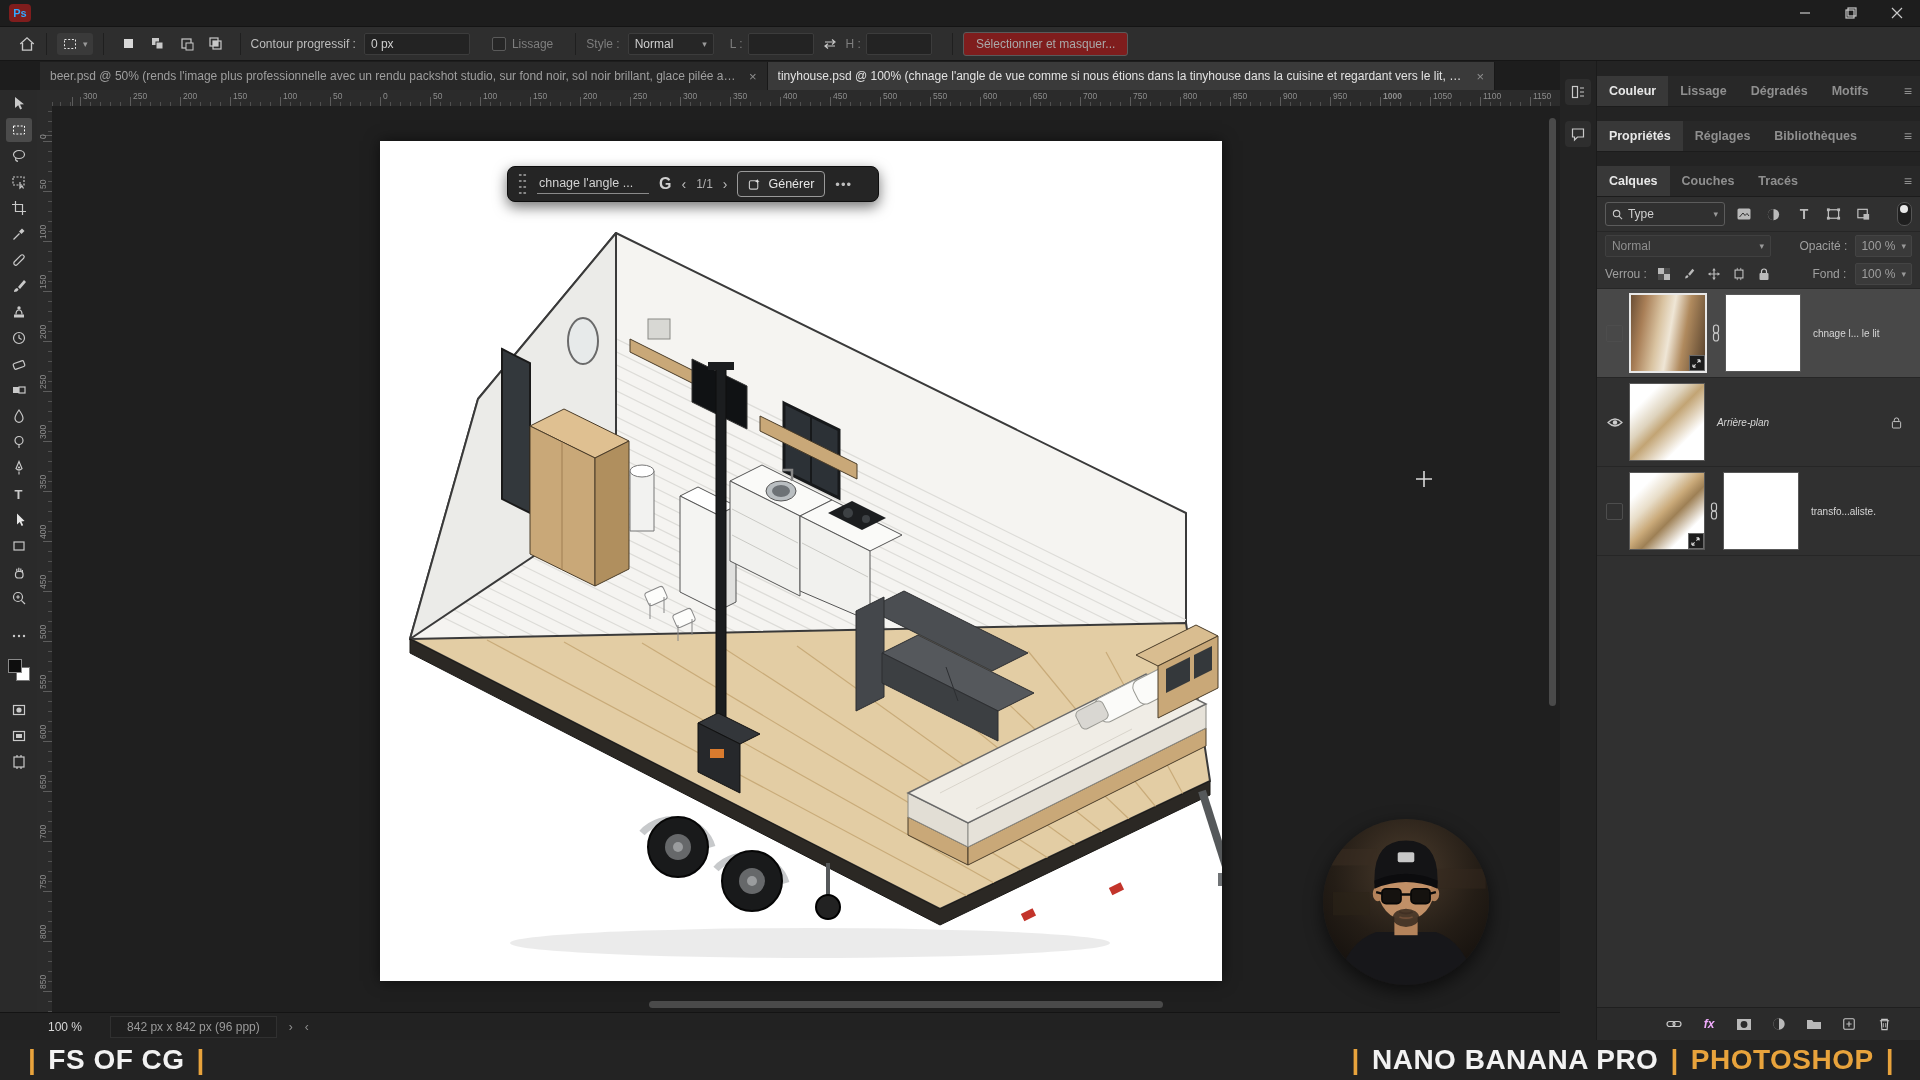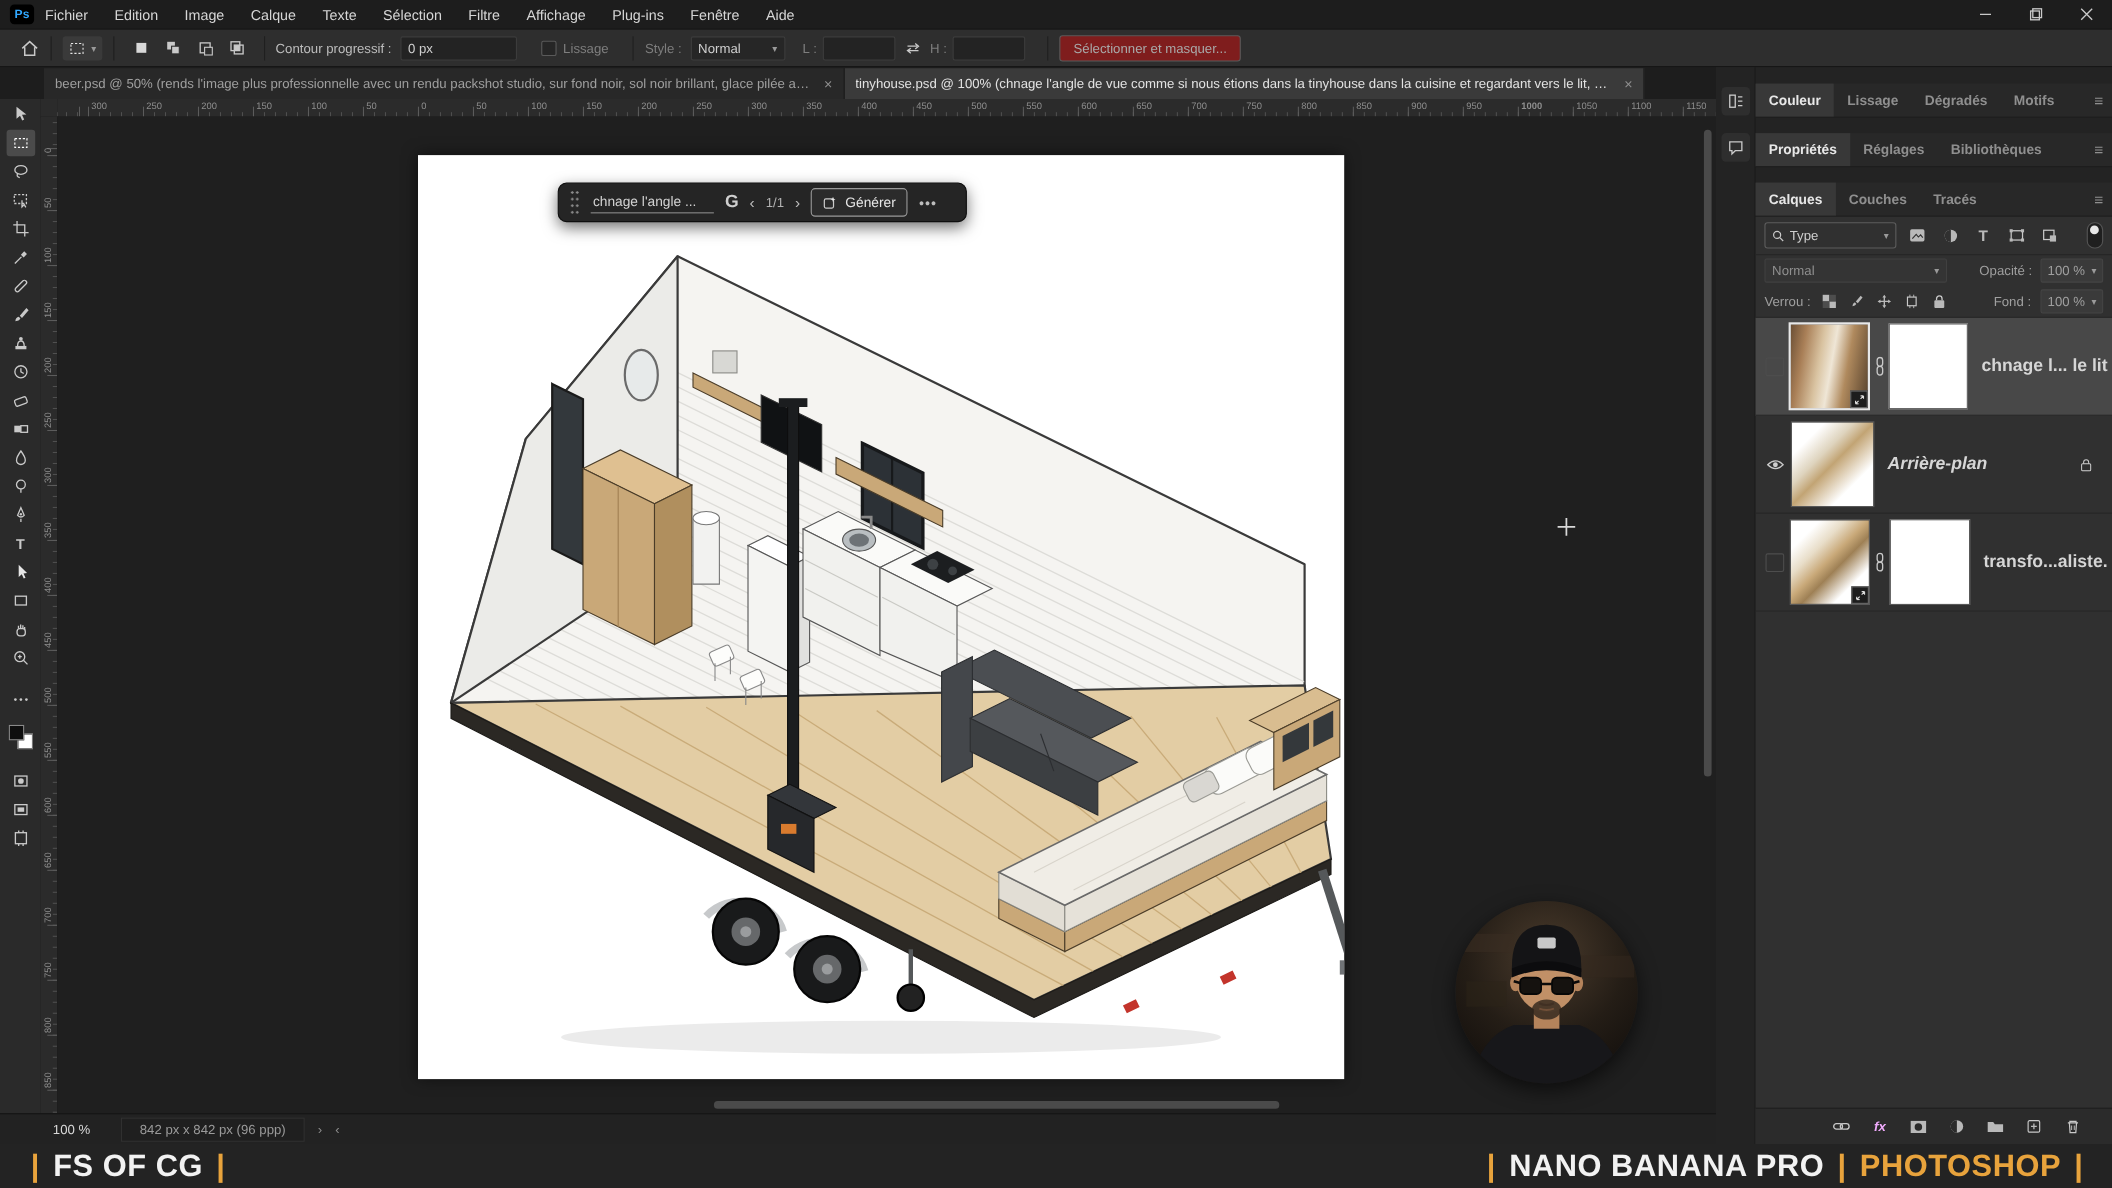--- a/index.html
+++ b/index.html
@@ -2,21 +2,21 @@
 <html><head>
 <meta charset="utf-8">
 <style>
   html,body{margin:0;padding:0;width:1920px;height:1080px;overflow:hidden;background:#1e1e1e;
     font-family:"Liberation Sans",sans-serif;color:#cfcfcf;-webkit-font-smoothing:antialiased;}
   .abs{position:absolute;}
   svg{display:block;}
   .ic{stroke:#c9c9c9;fill:none;stroke-width:1.2;}
   
   #menubar{left:0;top:0;width:1920px;height:26px;background:#1d1d1d;border-bottom:1px solid #141414;display:flex;align-items:center;}
-  #pslogo{width:22px;height:18px;margin:0 10px 0 9px;background:#000000;border-radius:4px;color:#31a8ff;
+  #pslogo{width:22px;height:18px;margin:0 10px 0 9px;background:#7f1d1d;border-radius:4px;color:#31a8ff;
     font-size:11px;font-weight:bold;display:flex;align-items:center;justify-content:center;}
   #menus{display:flex;gap:24px;font-size:13px;color:#d6d6d6;}
   .menu-item{cursor:default;}
   #winctl{margin-left:auto;display:flex;align-items:center;height:100%;}
   .wbtn{width:46px;height:100%;display:flex;align-items:center;justify-content:center;color:#cfcfcf;}
   
   #optionsbar{left:0;top:27px;width:1920px;height:33px;background:#2e2e2e;border-bottom:1px solid #161616;
     display:flex;align-items:center;font-size:12px;color:#bdbdbd;}
   .osep{width:1px;height:22px;background:#1f1f1f;margin:0 10px;}
   .obox{background:#232323;border:1px solid #3c3c3c;border-radius:2px;height:20px;display:flex;align-items:center;padding:0 6px;color:#cfcfcf;}
@@ -100,21 +100,21 @@
   .viscol{width:28px;display:flex;align-items:center;justify-content:center;}
   .visbox{width:15px;height:15px;border:1px solid #4d4d4d;border-radius:2px;}
   .lthumb{position:relative;width:74px;height:76px;border:1px solid #585858;}
   .lrow.sel .lthumb{border:2px solid #e8e8e8;}
   .t1{background:linear-gradient(100deg,#6b4f35 0%,#a97f57 18%,#d9c3a1 38%,#efe6d6 52%,#b08a5e 70%,#55402b 100%);}
   .t2{background:linear-gradient(135deg,#ffffff 18%,#e8ddc8 34%,#c9a979 48%,#9e8055 58%,#ffffff 78%);}
   .t3{background:linear-gradient(135deg,#ffffff 20%,#ded3bd 38%,#c2a474 50%,#ffffff 75%);}
   .sobadge{position:absolute;right:0;bottom:0;width:14px;height:14px;background:#1d1d1d;border:1px solid #6a6a6a;display:flex;align-items:center;justify-content:center;}
   .linkcol{width:18px;display:flex;align-items:center;justify-content:center;}
   .lmask{width:74px;height:76px;background:#ffffff;border:1px solid #585858;}
-  .llabel{font-size:16px;color:#d6d6d6;margin-left:12px;white-space:nowrap;font-weight:bold;}
+  .llabel{font-size:10px;color:#d6d6d6;margin-left:12px;white-space:nowrap;}
   .llabel.it{font-style:italic;}
   .lockright{margin-left:auto;margin-right:14px;}
   #panelbottom{margin-top:auto;height:32px;background:#2b2b2b;border-top:1px solid #1f1f1f;display:flex;align-items:center;justify-content:flex-end;gap:15px;padding-right:26px;}
   .pbico{width:20px;height:18px;display:flex;align-items:center;justify-content:center;color:#f0abfc;font-size:12px;}
   
   #statusbar{left:0;top:1012px;width:1560px;height:28px;background:#222222;border-top:1px solid #141414;display:flex;align-items:center;font-size:12px;}
   #zoomval{margin-left:48px;color:#d8d8d8;}
   #docinfo{margin-left:28px;background:#1f1f1f;border:1px solid #303030;height:20px;display:flex;align-items:center;padding:0 16px;color:#9a9a9a;}
   .snav{margin-left:12px;color:#8f8f8f;}
   
@@ -125,33 +125,20 @@
   #banner-left{margin-left:16px;display:flex;align-items:center;}
   #banner-right{margin-left:auto;margin-right:14px;display:flex;align-items:center;}
   
   #webcam{left:1323px;top:819px;width:166px;height:166px;border-radius:50%;overflow:hidden;box-shadow:0 6px 18px rgba(0,0,0,.6);}
 </style>
 </head>
 <body>
 
 <div id="menubar" class="abs">
   <div id="pslogo">Ps</div>
-  <nav id="menus">
-      <span class="menu-item">Fichier</span>
-      <span class="menu-item">Edition</span>
-      <span class="menu-item">Image</span>
-      <span class="menu-item">Calque</span>
-      <span class="menu-item">Texte</span>
-      <span class="menu-item">Sélection</span>
-      <span class="menu-item">Filtre</span>
-      <span class="menu-item">Affichage</span>
-      <span class="menu-item">Plug-ins</span>
-      <span class="menu-item">Fenêtre</span>
-      <span class="menu-item">Aide</span>
-    </nav>
   <div id="winctl">
     <div class="wbtn">
         <svg width="12" height="12" viewBox="0 0 12 12">
           <path d="M1 6 H11" class="ic"></path>
         </svg>
       </div>
     <div class="wbtn">
         <svg width="12" height="12" viewBox="0 0 12 12">
           <rect x="3" y="1" width="8" height="8" class="ic"></rect>
           <rect x="1" y="3" width="8" height="8" class="ic" fill="#1d1d1d"></rect>

